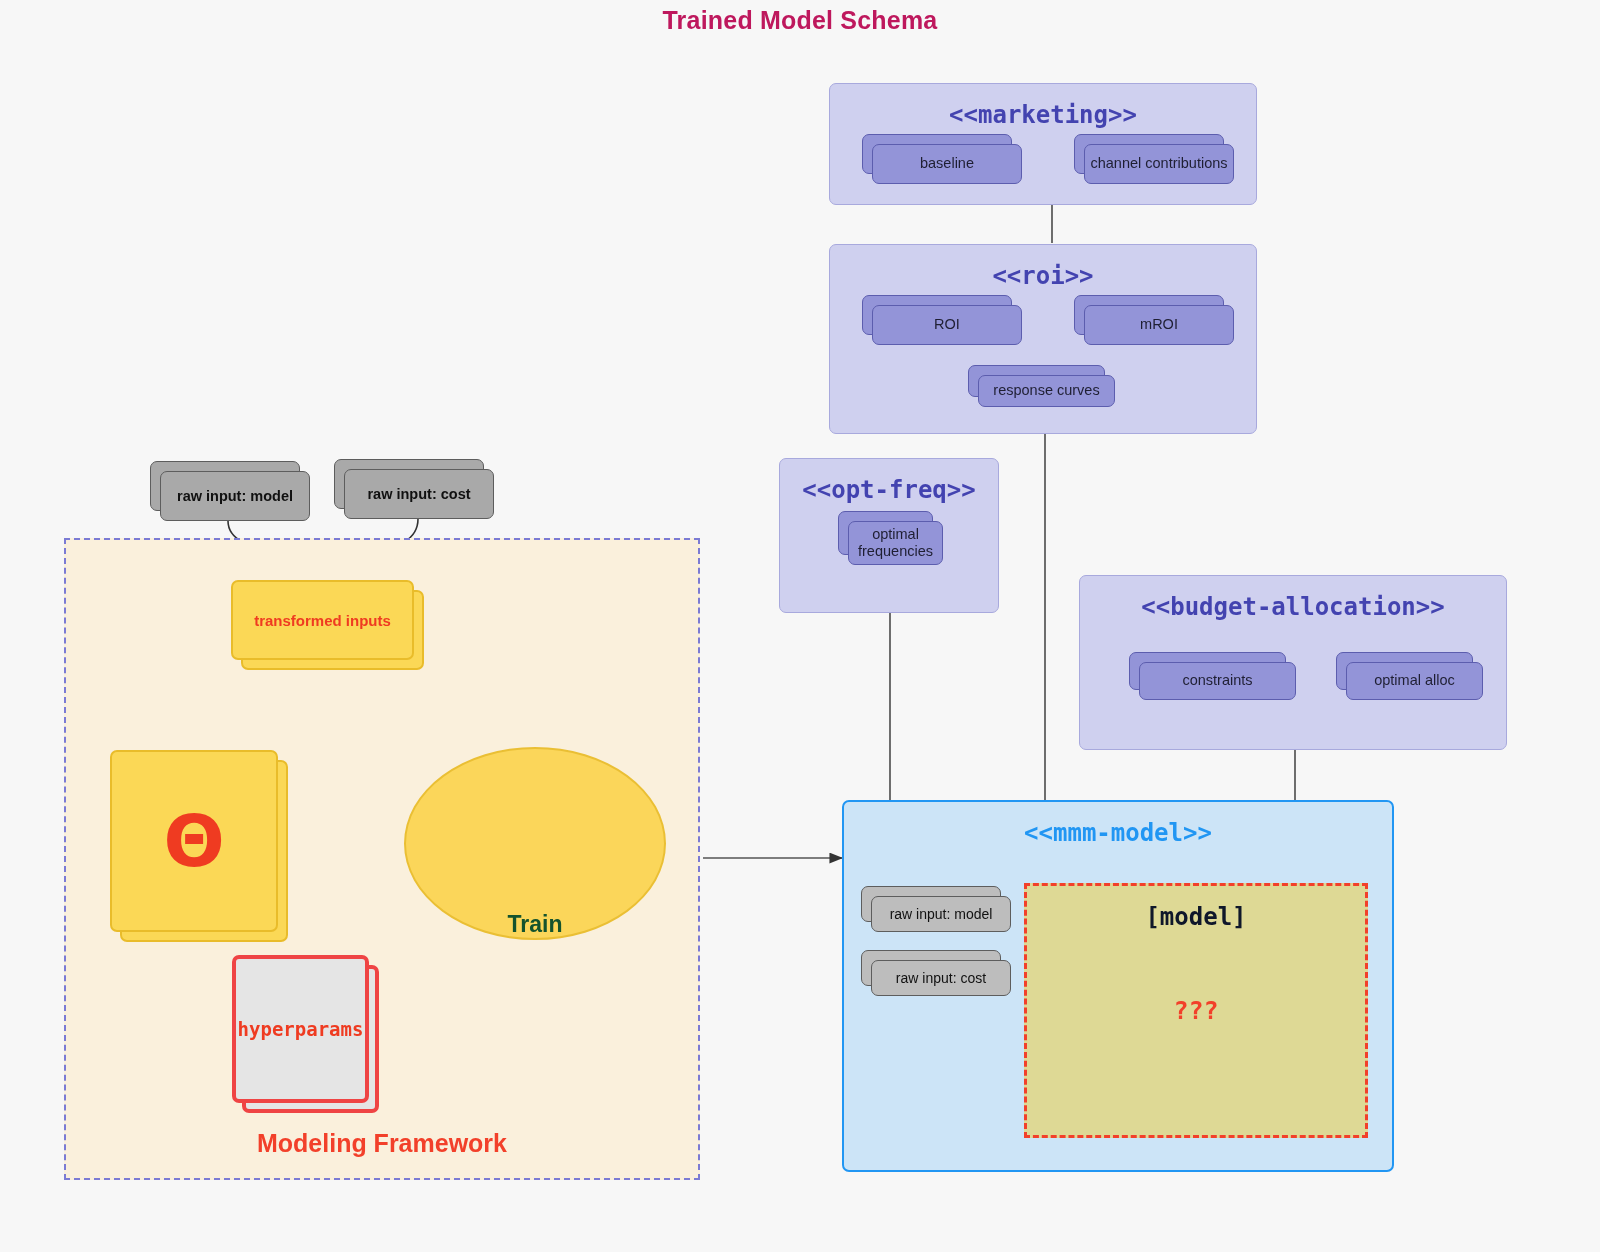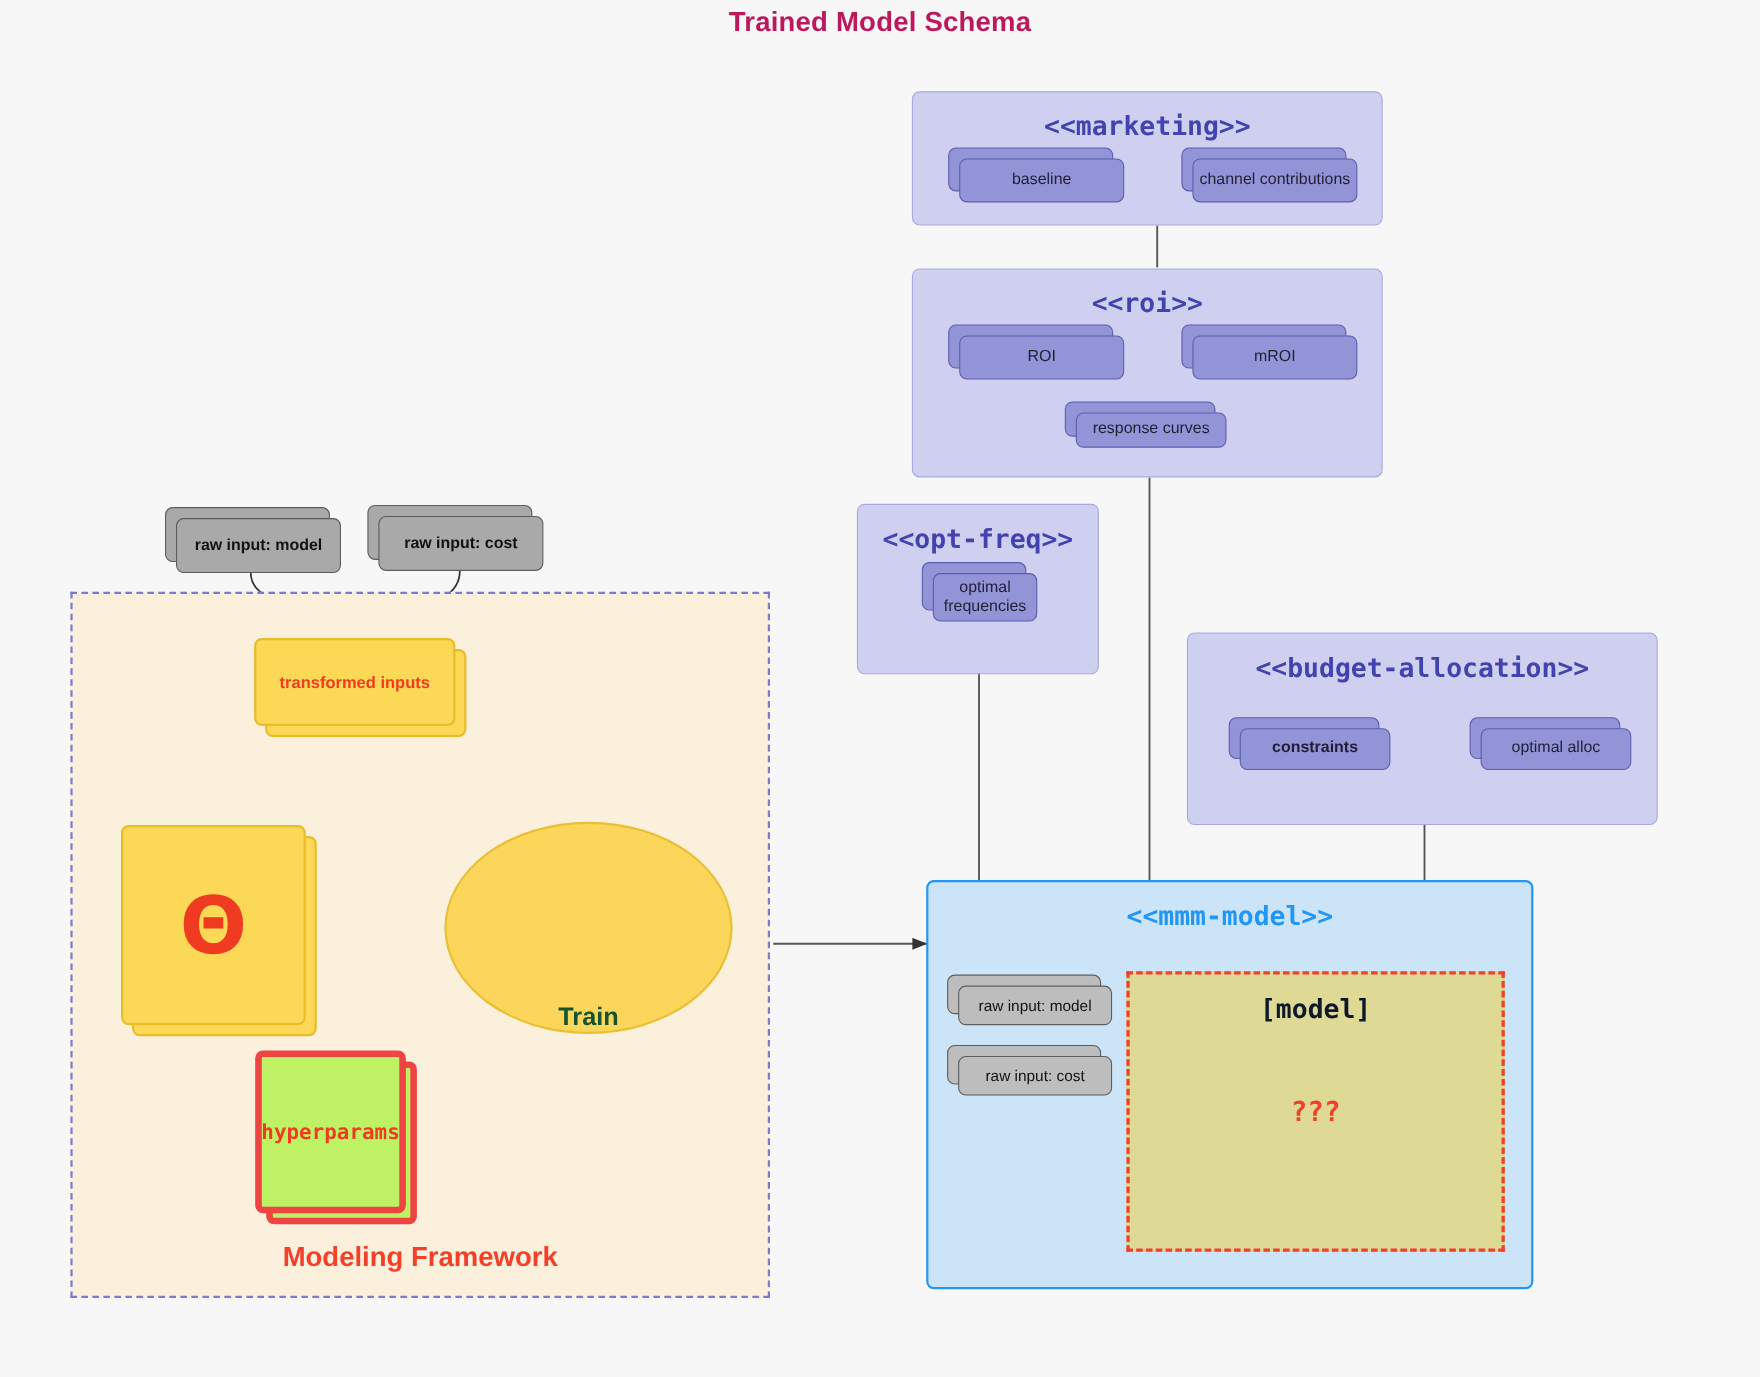--- a/index.html
+++ b/index.html
@@ -47,21 +47,21 @@
 
   .card-grey .back,.card-grey .front{background:#a9a9a9;border:1.3px solid #5d5d5d;}
   .card-grey .front{color:#111;font-size:14.5px;font-weight:bold;}
 
   .card-grey-sm .back,.card-grey-sm .front{background:#bdbdbd;border:1.3px solid #5d5d5d;}
   .card-grey-sm .front{color:#111;font-size:14px;font-weight:normal;}
 
   .card-yellow .back,.card-yellow .front{background:#fbd856;border:2px solid #e9bc2a;}
   .card-yellow .front{color:#ef3b21;font-size:15px;font-weight:bold;}
 
-  .card-yellow2 .back,.card-yellow2 .front{background:#bef264;border:6px solid #ef4444;}
+  .card-yellow2 .back,.card-yellow2 .front{background:#e5e5e5;border:4px solid #ef4444;}
   .card-yellow2 .front{color:#ef3b21;}
 
   
   #framework{
     position:absolute;left:64px;top:538px;width:636px;height:642px;
     background:#faf0dc;border:2px dashed #7b7bd4;box-sizing:border-box;
   }
   #framework-label{
     position:absolute;left:0;bottom:20px;width:100%;text-align:center;
     color:#f2402a;font-size:25px;font-weight:bold;
@@ -192,21 +192,21 @@
           <span>optimal</span><br>
           <span>frequencies</span>
         </span>
       </div>
     </div>
   </div>
 
   <div class="pkg pkg-purple" style="left:1079px;top:575px;width:428px;height:175px;">
     <div class="pkg-title">&lt;&lt;budget-allocation&gt;&gt;</div>
 
-    <div class="card card-purple" style="left:37px;top:76px;width:147px;height:48px;font-weight:bold;">
+    <div class="card card-purple" style="left:49px;top:76px;width:167px;height:48px;">
       <div class="back"></div>
       <div class="front">constraints</div>
     </div>
 
     <div class="card card-purple" style="left:256px;top:76px;width:147px;height:48px;">
       <div class="back"></div>
       <div class="front">optimal alloc</div>
     </div>
   </div>
 

